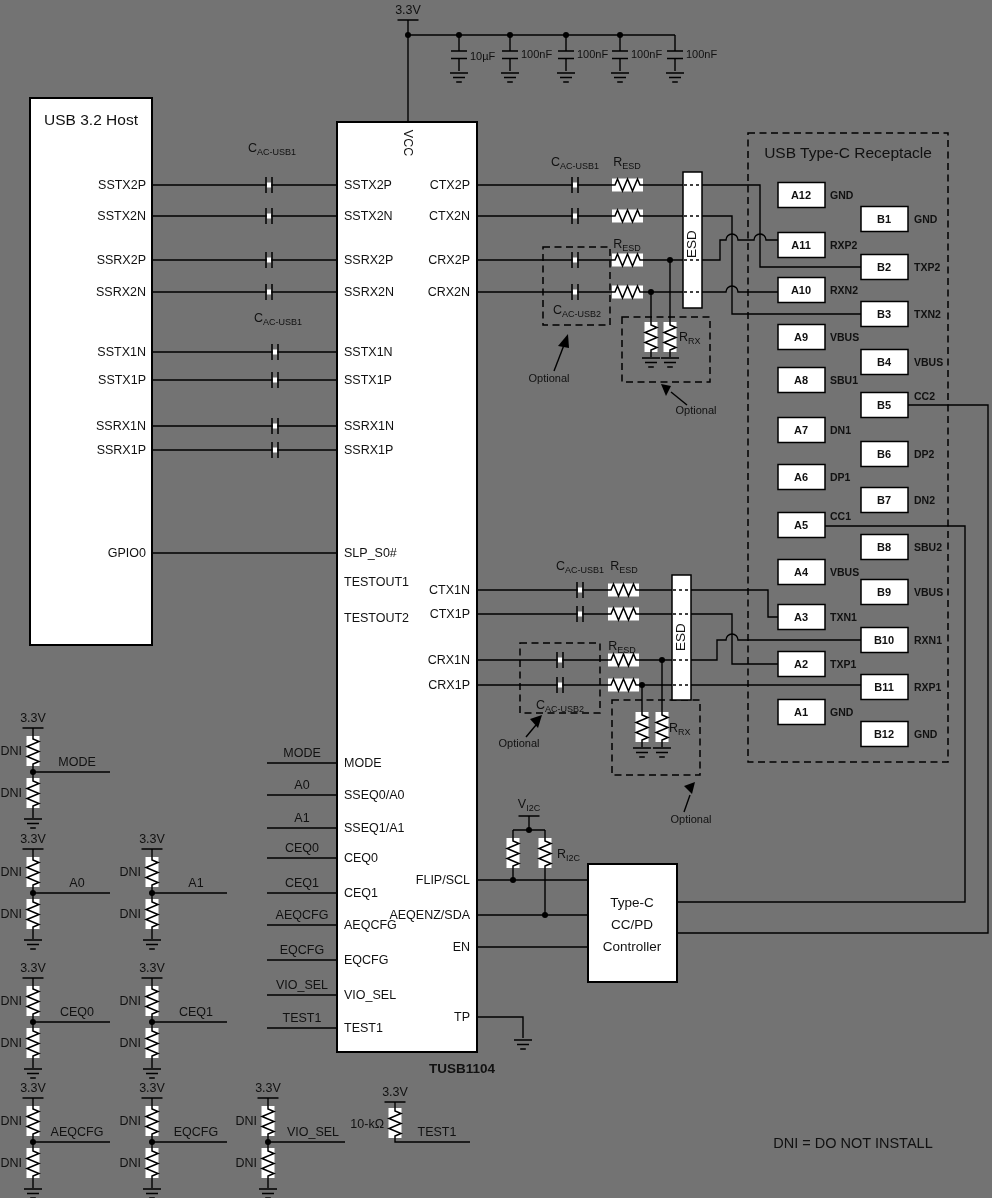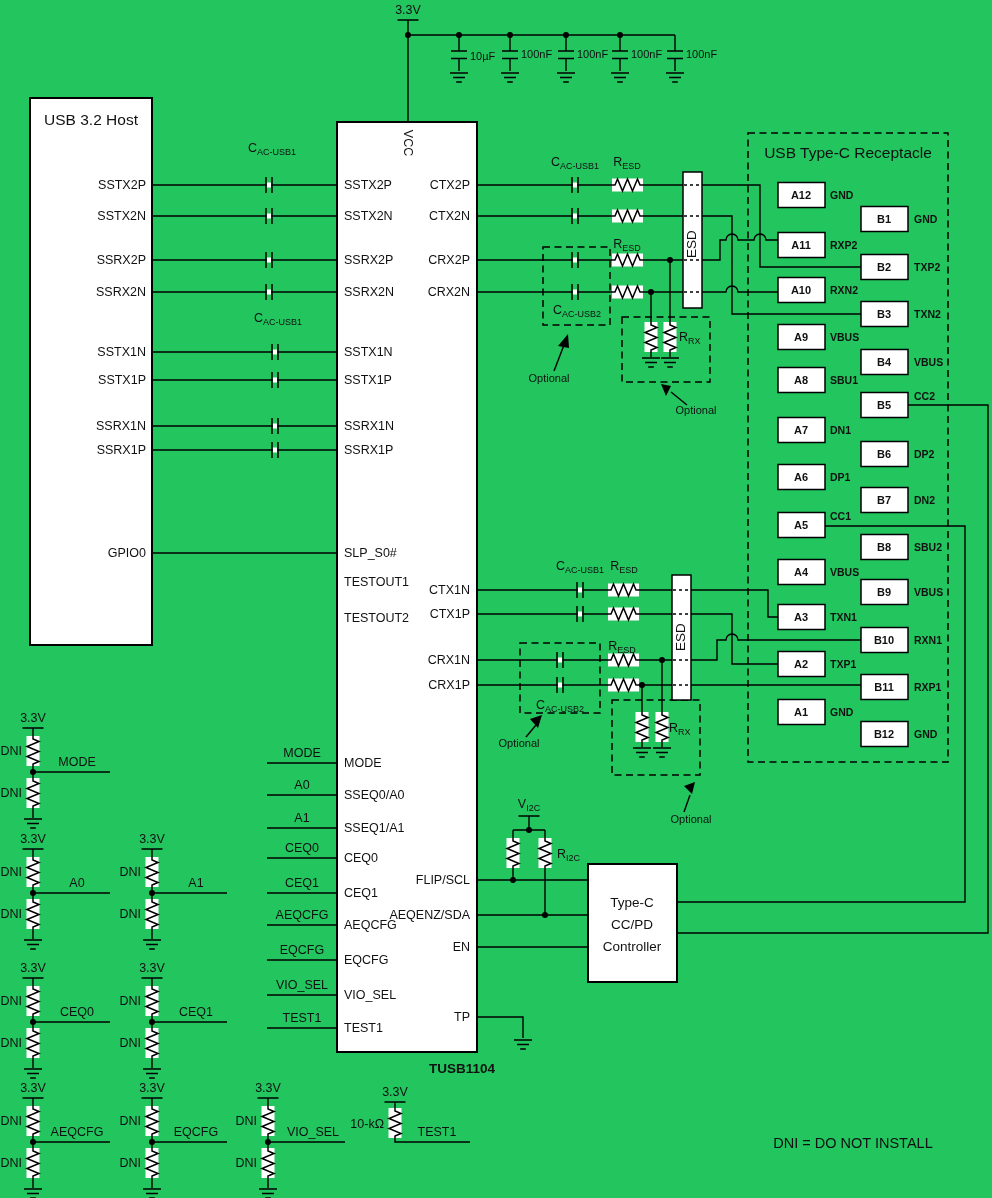--- a/index.html
+++ b/index.html
@@ -1,16 +1,16 @@
 <!DOCTYPE html>
 <html><head>
 <meta charset="utf-8">
 <style>
   html,body{margin:0;padding:0;background:#fff;}
-  .page{width:992px;height:1198px;position:relative;background:#22c55e;}
+  .page{width:992px;height:1198px;position:relative;background:#737373;}
   svg{display:block;}
   text{font-family:"Liberation Sans",sans-serif;fill:#111;}
   .t12{font-size:12.5px;}
   .t11{font-size:11px;}
   .t10b{font-size:10.5px;font-weight:bold;}
   .t11b{font-size:11px;font-weight:bold;}
   .t15{font-size:15.5px;}
   .t13{font-size:13.5px;}
   .t14{font-size:14.5px;}
   .bold{font-weight:bold;}

